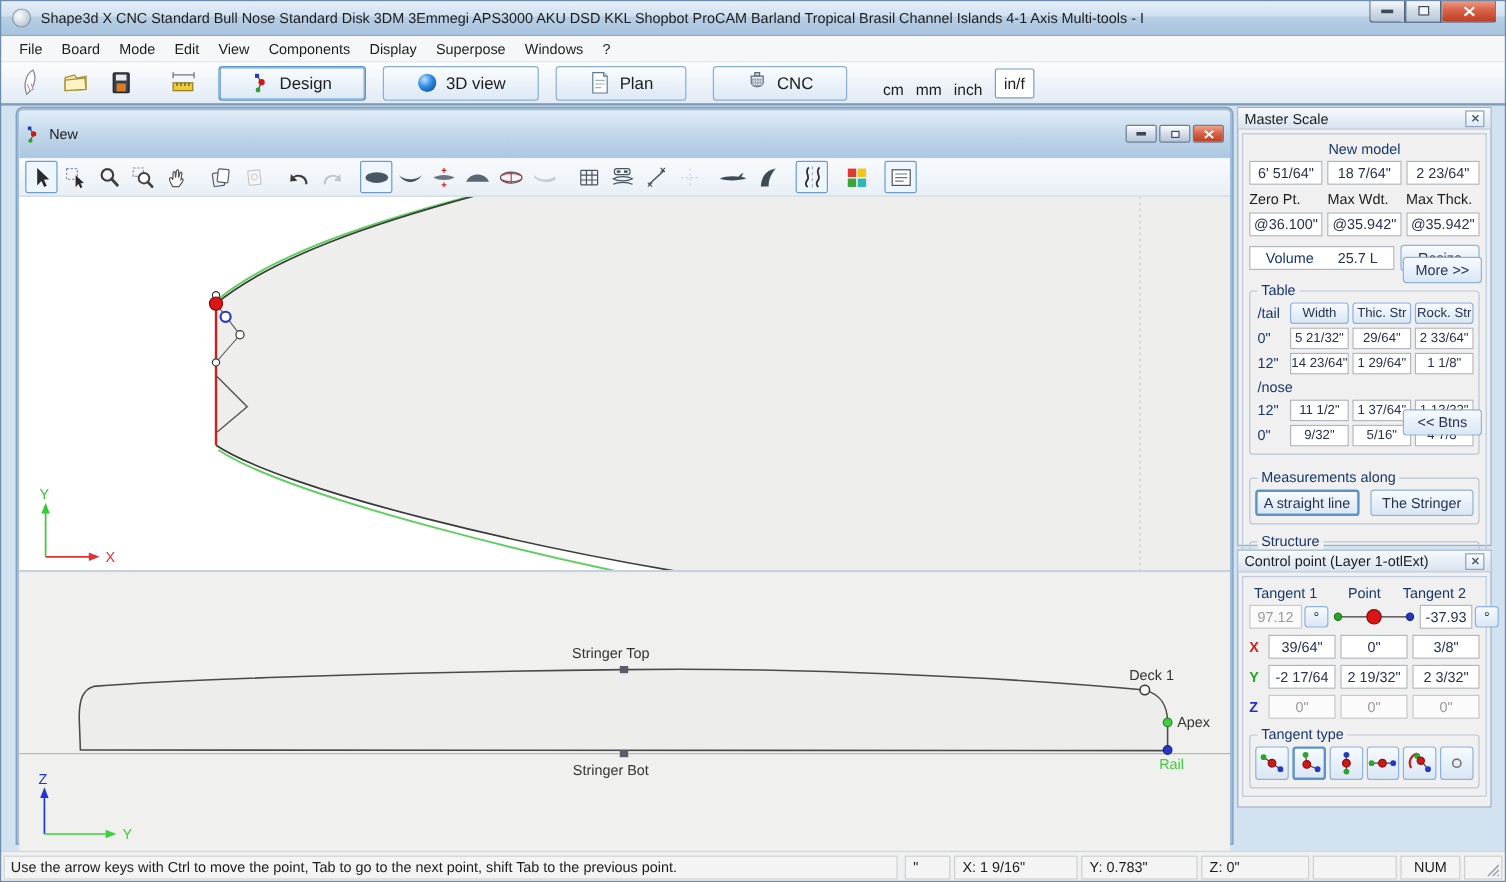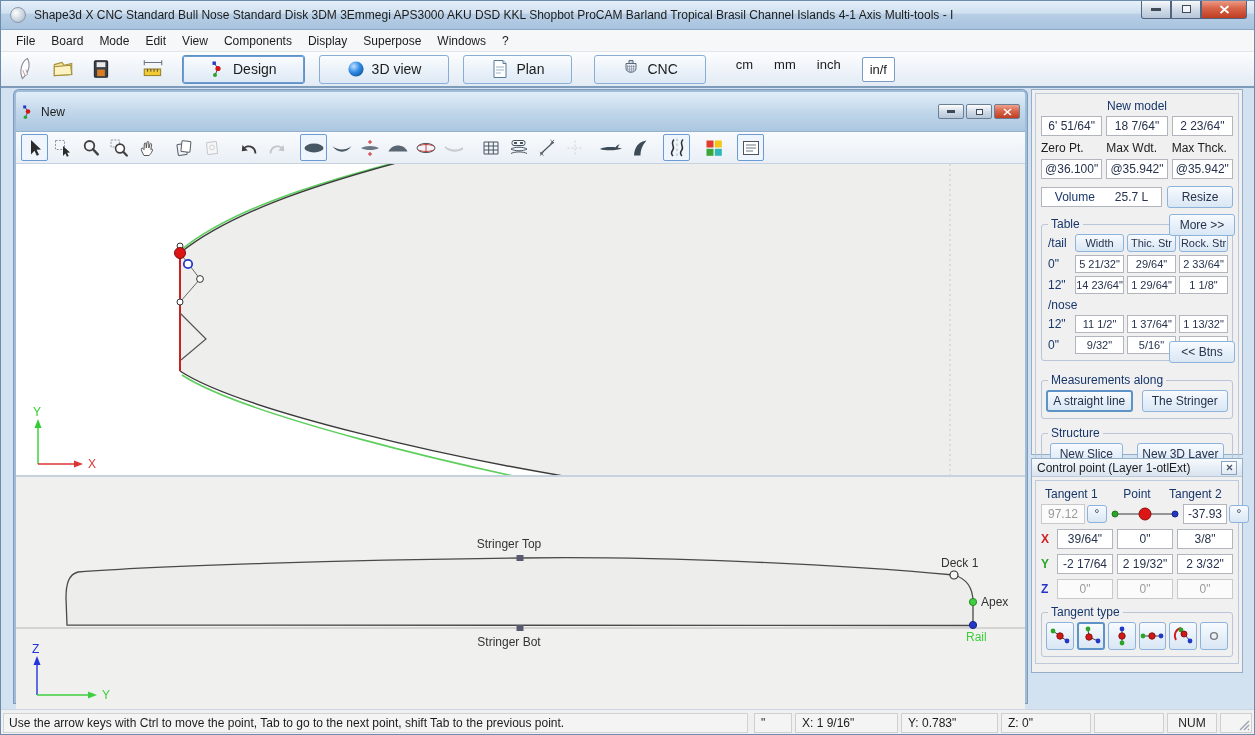--- a/index.html
+++ b/index.html
@@ -35,21 +35,21 @@
 
 
 .toolbar { position:absolute; left:0; top:52px; width:100%; height:36px;
   background:linear-gradient(#fcfdfe,#eef3f9 55%,#e2ebf4);
   border-bottom:2px solid #7e9cba; display:flex; align-items:center; padding-left:10px; gap:8px; }
 .tb-ico { width:30px; height:28px; display:flex; align-items:center; justify-content:center; }
 .mode-btn { height:29px; border:1px solid #88aed6; border-radius:3px;
   background:linear-gradient(#fbfdfe,#ecf3fa 45%,#dde9f5);
   display:flex; align-items:center; gap:7px; padding:0 27px; font-size:14px; margin-left:6px; }
 .mode-btn.selected { box-shadow:0 0 0 1px #6b9bd2 inset; border-color:#5e93c8; }
-.units { display:flex; align-items:flex-start; gap:21px; margin-left:22px; font-size:13px; }
+.units { display:flex; align-items:flex-end; gap:10px; margin-left:22px; font-size:13px; }
 .unit-box { border:1px solid #7a9cc4; padding:4px 7px; background:#fff; border-radius:2px; }
 
 
 .doc { position:absolute; left:14px; top:90px; width:1013px; height:613px;
   border:2px solid #9fbcd8; border-radius:5px 5px 0 0; background:#eef2f7;
   box-shadow:0 0 0 1px #7e9cba; }
 .doc-titlebar { height:40px; border-radius:3px 3px 0 0;
   background:linear-gradient(#e2eef9,#c2d7ea 50%,#abc7e0);
   display:flex; align-items:center; padding:0 5px; gap:6px; border-bottom:1px solid #94b2cf; }
 .doc-buttons { margin-left:auto; display:flex; gap:2px; }
@@ -439,20 +439,28 @@
       <path d="M 21,179 L 17.5,188 L 24.5,188 Z" fill="#2233dd"></path>
       <text x="16" y="176" fill="#2233dd" font-size="12">Z</text>
       <line x1="21" y1="218" x2="74" y2="218" stroke="#3ecf3e" stroke-width="1.4"></line>
       <path d="M 81,218 L 72,214.5 L 72,221.5 Z" fill="#3ecf3e"></path>
       <text x="86" y="222" fill="#3ecf3e" font-size="12">Y</text>
     </svg>
   </div>
 </div>
 
 <div class="panel" style="left:1031px; top:89px; width:212px; height:366px;">
+  <div class="panel-caption">
+    <span>Master Scale</span>
+    <div class="panel-close">
+      <svg width="7" height="7">
+          <path d="M1,1 L6,6 M6,1 L1,6" stroke="#4a5a6c" stroke-width="1.3"></path>
+        </svg>
+    </div>
+  </div>
   <div class="btn more-btn">More &gt;&gt;</div>
   <div class="btn btns-btn">&lt;&lt; Btns</div>
   <div class="p-inner">
     <div class="center navy">New model</div>
     <div class="row3">
       <div class="field">6' 51/64"</div>
       <div class="field">18 7/64"</div>
       <div class="field">2 23/64"</div>
     </div>
     <div class="row3" style="margin-top:5px">

